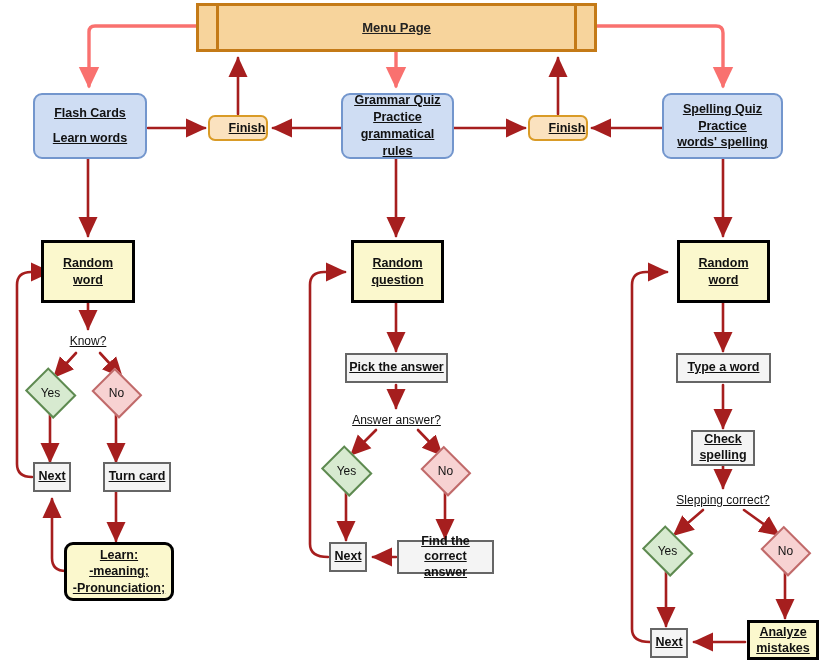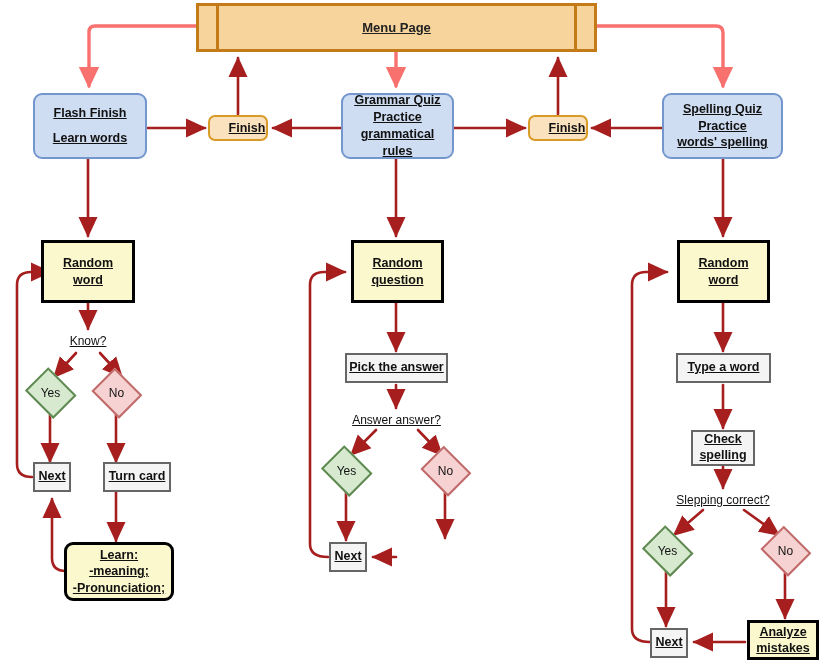--- a/index.html
+++ b/index.html
@@ -214,21 +214,21 @@
     </g>
   </svg>
 
   <div class="node menu-page" style="left:196px; top:3px; width:401px; height:49px;">
     <span class="bar l"></span>
     <span class="bar r"></span>
     <span>Menu Page</span>
   </div>
 
   <div class="node mode-box" style="left:33px; top:93px; width:114px; height:66px;">
-    <span class="title">Flash Finish</span>
+    <span class="title">Flash Cards</span>
     <span class="gap"></span>
     <span>Learn words</span>
   </div>
 
   <div class="node mode-box" style="left:341px; top:93px; width:113px; height:66px;text-align:center;">
     <span class="title">Grammar Quiz</span>
     <span>Practice</span>
     <span>grammatical rules</span>
   </div>
 
@@ -295,20 +295,24 @@
   </div>
   <div class="diamond no" style="left:418px; top:448px; width:55px; height:46px;">
     <span class="shape"></span>
     <span class="dlabel">No</span>
   </div>
 
   <div class="node gray-box" style="left:329px; top:542px; width:38px; height:30px;">
     <span>Next</span>
   </div>
 
+  <div class="node gray-box" style="left:397px; top:540px; width:97px; height:34px;">
+    <span>Find the correct</span>
+    <span>answer</span>
+  </div>
 
   <div class="node yellow-box" style="left:677px; top:240px; width:93px; height:63px;">
     <span>Random</span>
     <span>word</span>
   </div>
 
   <div class="node gray-box" style="left:676px; top:353px; width:95px; height:30px;">
     <span>Type a word</span>
   </div>
 

